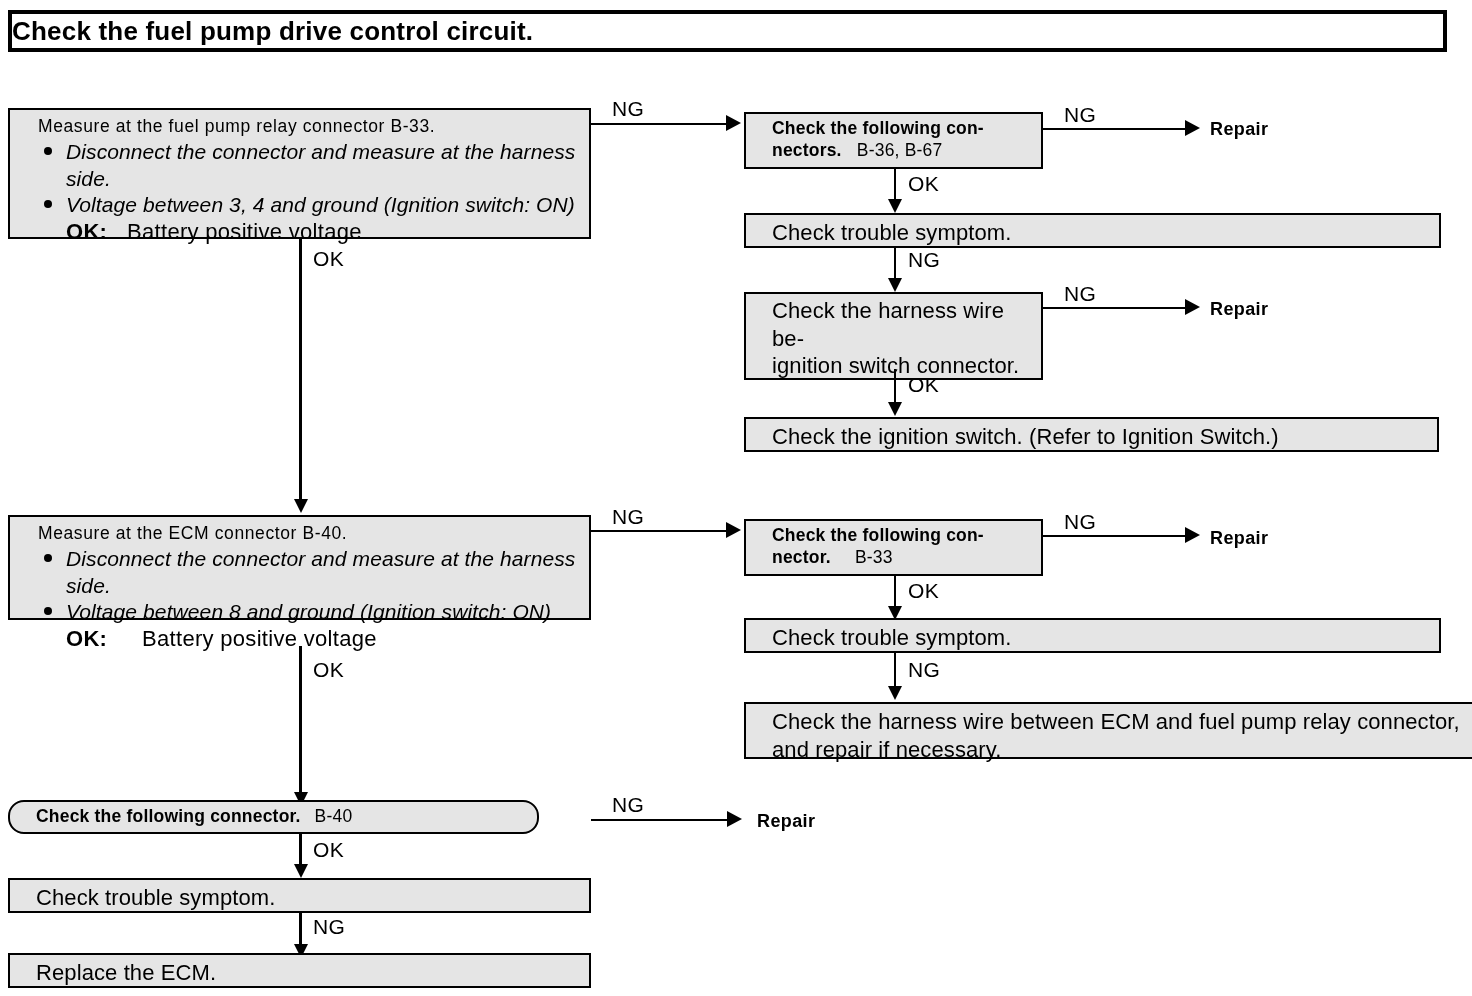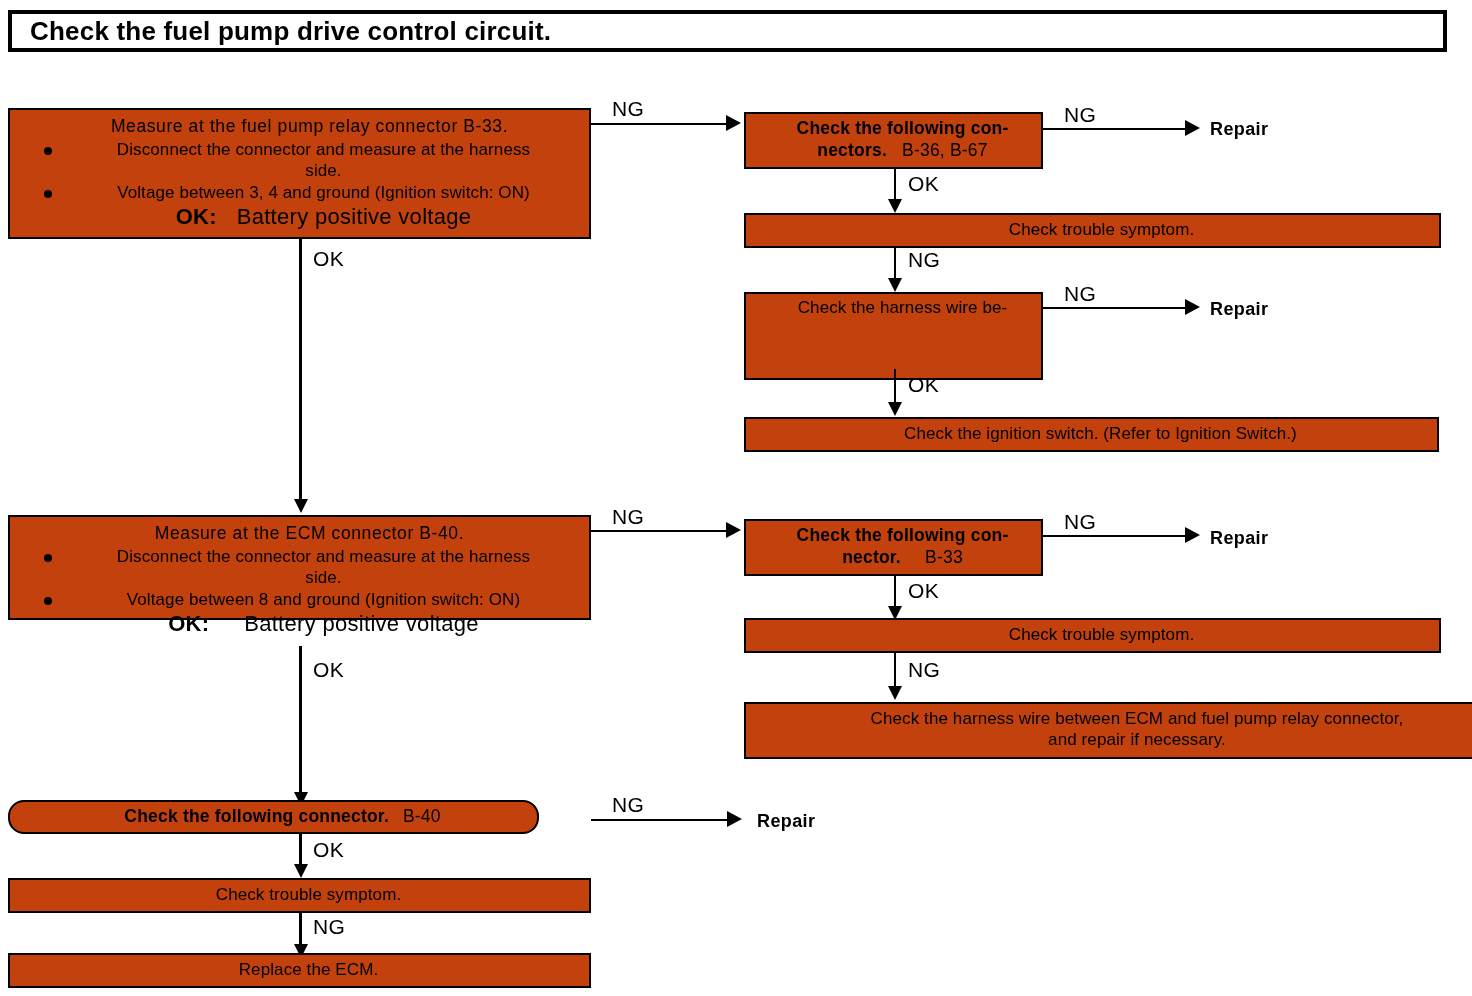--- a/index.html
+++ b/index.html
@@ -15,57 +15,56 @@
     font-family: "Liberation Sans", sans-serif;
     color: #000000;
     overflow: hidden;
   }
 
   
   .box {
     position: absolute;
     box-sizing: border-box;
     border: 2.5px solid #000;
-    background: #c2410c;
+    background: #e5e5e5;
     padding: 4px 8px 4px 26px;
     line-height: 1.26;
-    text-align: center;
   }
   .title-box {
     position: absolute;
     box-sizing: border-box;
     border: 4px solid #000;
     background: #fff;
     display: flex;
     align-items: center;
-    padding-left: 18px;
   }
   .title-text {
     font-size: 26px;
     font-weight: bold;
     letter-spacing: 0.2px;
   }
   .bodytext {
-    font-size: 17px;
+    font-size: 22px;
     letter-spacing: 0.1px;
   }
   .b { font-weight: bold; }
 
   
   .meas-head {
     font-size: 17.5px;
     letter-spacing: 0.6px;
     margin: 1px 0 2px 2px;
   }
   .bullet-row {
     position: relative;
-    font-size: 17px;
+    font-size: 21px;
     padding-left: 30px;
     margin-bottom: 0px;
     letter-spacing: 0.1px;
+    font-style: italic;
   }
   .bullet-dot {
     position: absolute;
     left: 8px;
     top: 8px;
     width: 8px;
     height: 8px;
     background: #000;
     border-radius: 50%;
   }
@@ -183,20 +182,21 @@
   <div class="box" style="left:744px; top:213px; width:697px; height:35px; padding-top:4px;">
     <span class="bodytext">Check trouble symptom.</span>
   </div>
 
   <div class="vline" style="left:893.5px; top:248px; height:32px;"></div>
   <div class="arrow-down" style="left:888px; top:278px;"></div>
   <div class="edge-label" style="left:908px; top:248px;">NG</div>
 
   <div class="box" style="left:744px; top:292px; width:299px; height:88px; padding-top:3px;">
     <div class="bodytext">Check the harness wire be-</div>
+    <div class="bodytext">ignition switch connector.</div>
   </div>
 
   <div class="hline" style="left:1043px; top:306.5px; width:147px;"></div>
   <div class="arrow-right" style="left:1185px; top:299px;"></div>
   <div class="edge-label" style="left:1064px; top:282px;">NG</div>
   <div class="repair-label" style="left:1210px; top:299px;">Repair</div>
 
   <div class="vline" style="left:893.5px; top:369px; height:34px;"></div>
   <div class="arrow-down" style="left:888px; top:402px;"></div>
   <div class="edge-label" style="left:908px; top:373px;">OK</div>

